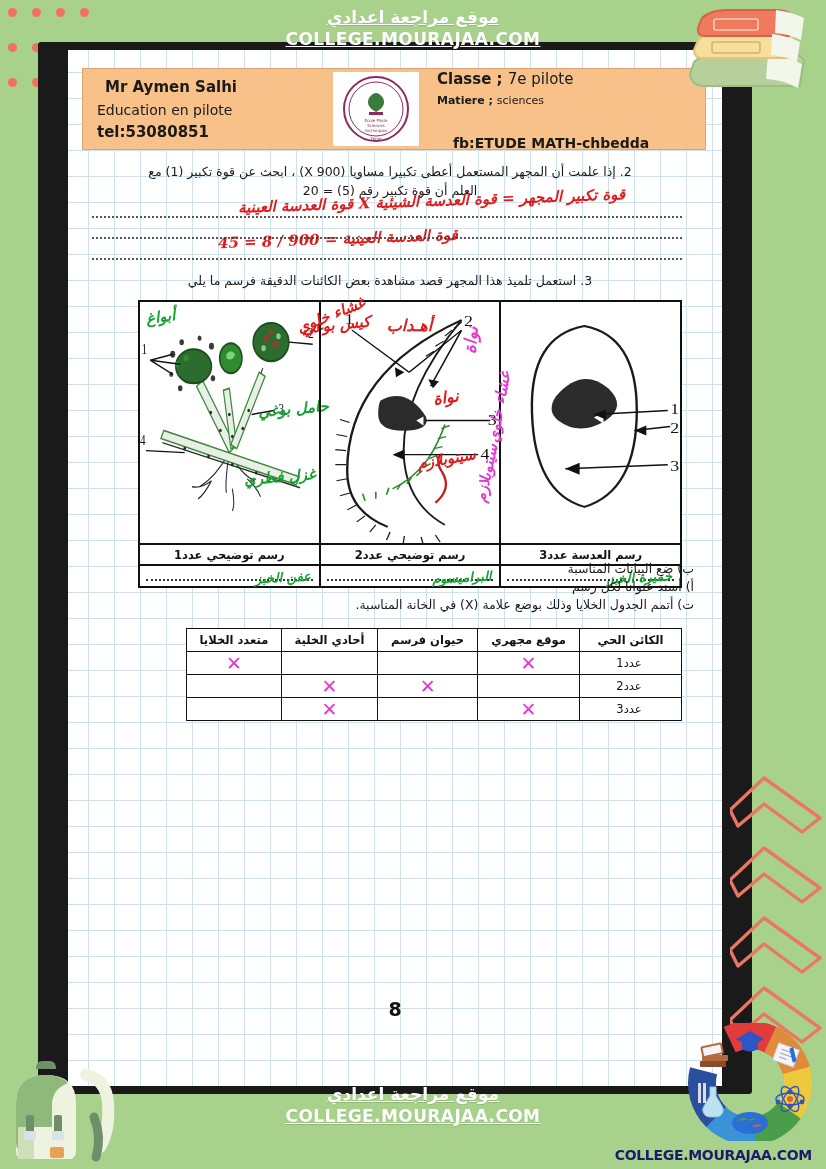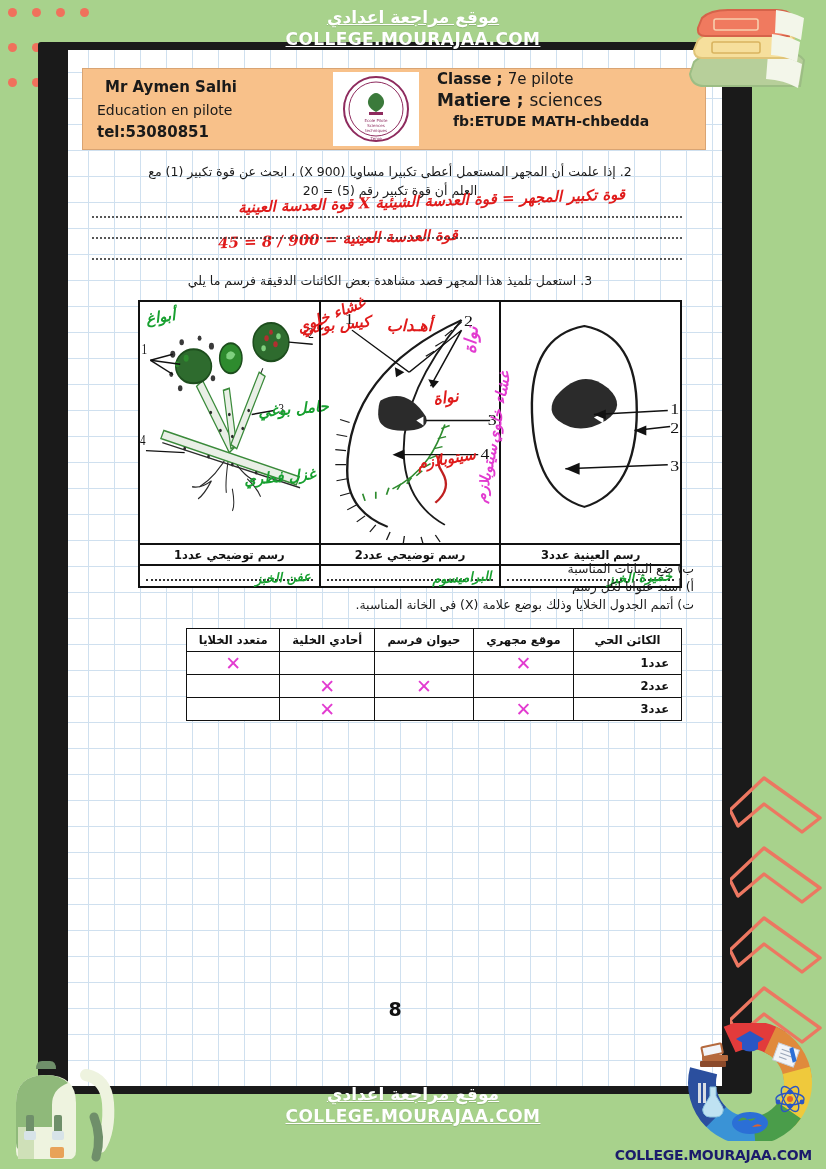--- a/index.html
+++ b/index.html
@@ -66,22 +66,22 @@
     background:#f8c18a;border:1px solid #d9a473;
     display:flex;align-items:stretch;
   }
   .dh-left{width:250px;padding:6px 0 0 14px;box-sizing:border-box;color:#1a1a1a;}
   .dh-left .l1{font-size:15px;font-weight:bold;line-height:24px;margin-left:8px;}
   .dh-left .l2{font-size:14px;line-height:22px;}
   .dh-left .l3{font-size:15px;font-weight:bold;line-height:22px;}
   .dh-stamp{width:86px;display:flex;align-items:center;justify-content:center;background:#fff;margin:3px 0;}
   .dh-right{flex:1;padding:0 0 0 18px;box-sizing:border-box;color:#1a1a1a;}
   .dh-right .r1{font-size:15px;font-weight:bold;line-height:21px;}
-  .dh-right .r2{font-size:17px;font-weight:bold;line-height:21px;}
-  .dh-right .r3{font-size:14px;font-weight:bold;line-height:21px;padding-left:16px;}
+  .dh-right .r2{font-size:11px;font-weight:bold;line-height:21px;}
+  .dh-right .r3{font-size:14px;font-weight:bold;line-height:21px;padding-left:16px;margin-top:22px;}
   .dh-right .thin{font-weight:normal;}
 
   
   .q{
     position:absolute;direction:rtl;text-align:center;
     font-family:"DejaVu Sans","Liberation Sans",sans-serif;
     color:#1a1a1a;
   }
   .q2{left:18px;top:112px;width:608px;font-size:12.5px;line-height:19px;}
   .q3{left:18px;top:222px;width:608px;font-size:12.5px;line-height:18px;}
@@ -141,21 +141,21 @@
   
   .tbl{
     position:absolute;left:118px;top:578px;width:496px;
     border-collapse:collapse;direction:rtl;background:#fff;
   }
   .tbl td,.tbl th{
     border:1.5px solid #111;height:22px;text-align:center;
     font-size:11.5px;color:#111;padding:0 3px;position:relative;
   }
   .tbl th{font-weight:bold;}
-  .tbl td.rowhead{font-weight:bold;width:92px;text-align:right;padding-right:12px;}
+  .tbl td.rowhead{font-weight:normal;width:92px;padding-right:6px;}
   .xmark{
     color:#e23bd0;font-size:19px;font-weight:bold;line-height:1;
     font-family:"DejaVu Sans",sans-serif;
   }
 
   .pagenum{
     position:absolute;left:0;width:100%;top:948px;text-align:center;
     font-size:19px;font-weight:bold;color:#111;
   }
 </style>
@@ -468,21 +468,21 @@
       </svg>
       <div class="hw pink" style="left:-44px;top:28px;font-size:17px;transform:rotate(-84deg);">نواة</div>
       <div class="hw pink" style="left:-38px;top:96px;font-size:15px;transform:rotate(-80deg);">غشاء خلوي</div>
       <div class="hw pink" style="left:-44px;top:162px;font-size:15px;transform:rotate(-78deg);">سيتوبلازم</div>
     </div>
   </div>
 
   <div class="figcap">
     <div>رسم توضيحي عدد1</div>
     <div>رسم توضيحي عدد2</div>
-    <div>رسم العينية عدد3</div>
+    <div>رسم العدسة عدد3</div>
   </div>
 
   <div class="figans">
     <div>
       <span class="dots"></span>
       <span class="hw-green">عفن الخبز</span>
     </div>
     <div>
       <span class="dots"></span>
       <span class="hw-green">البراميسوم</span>

